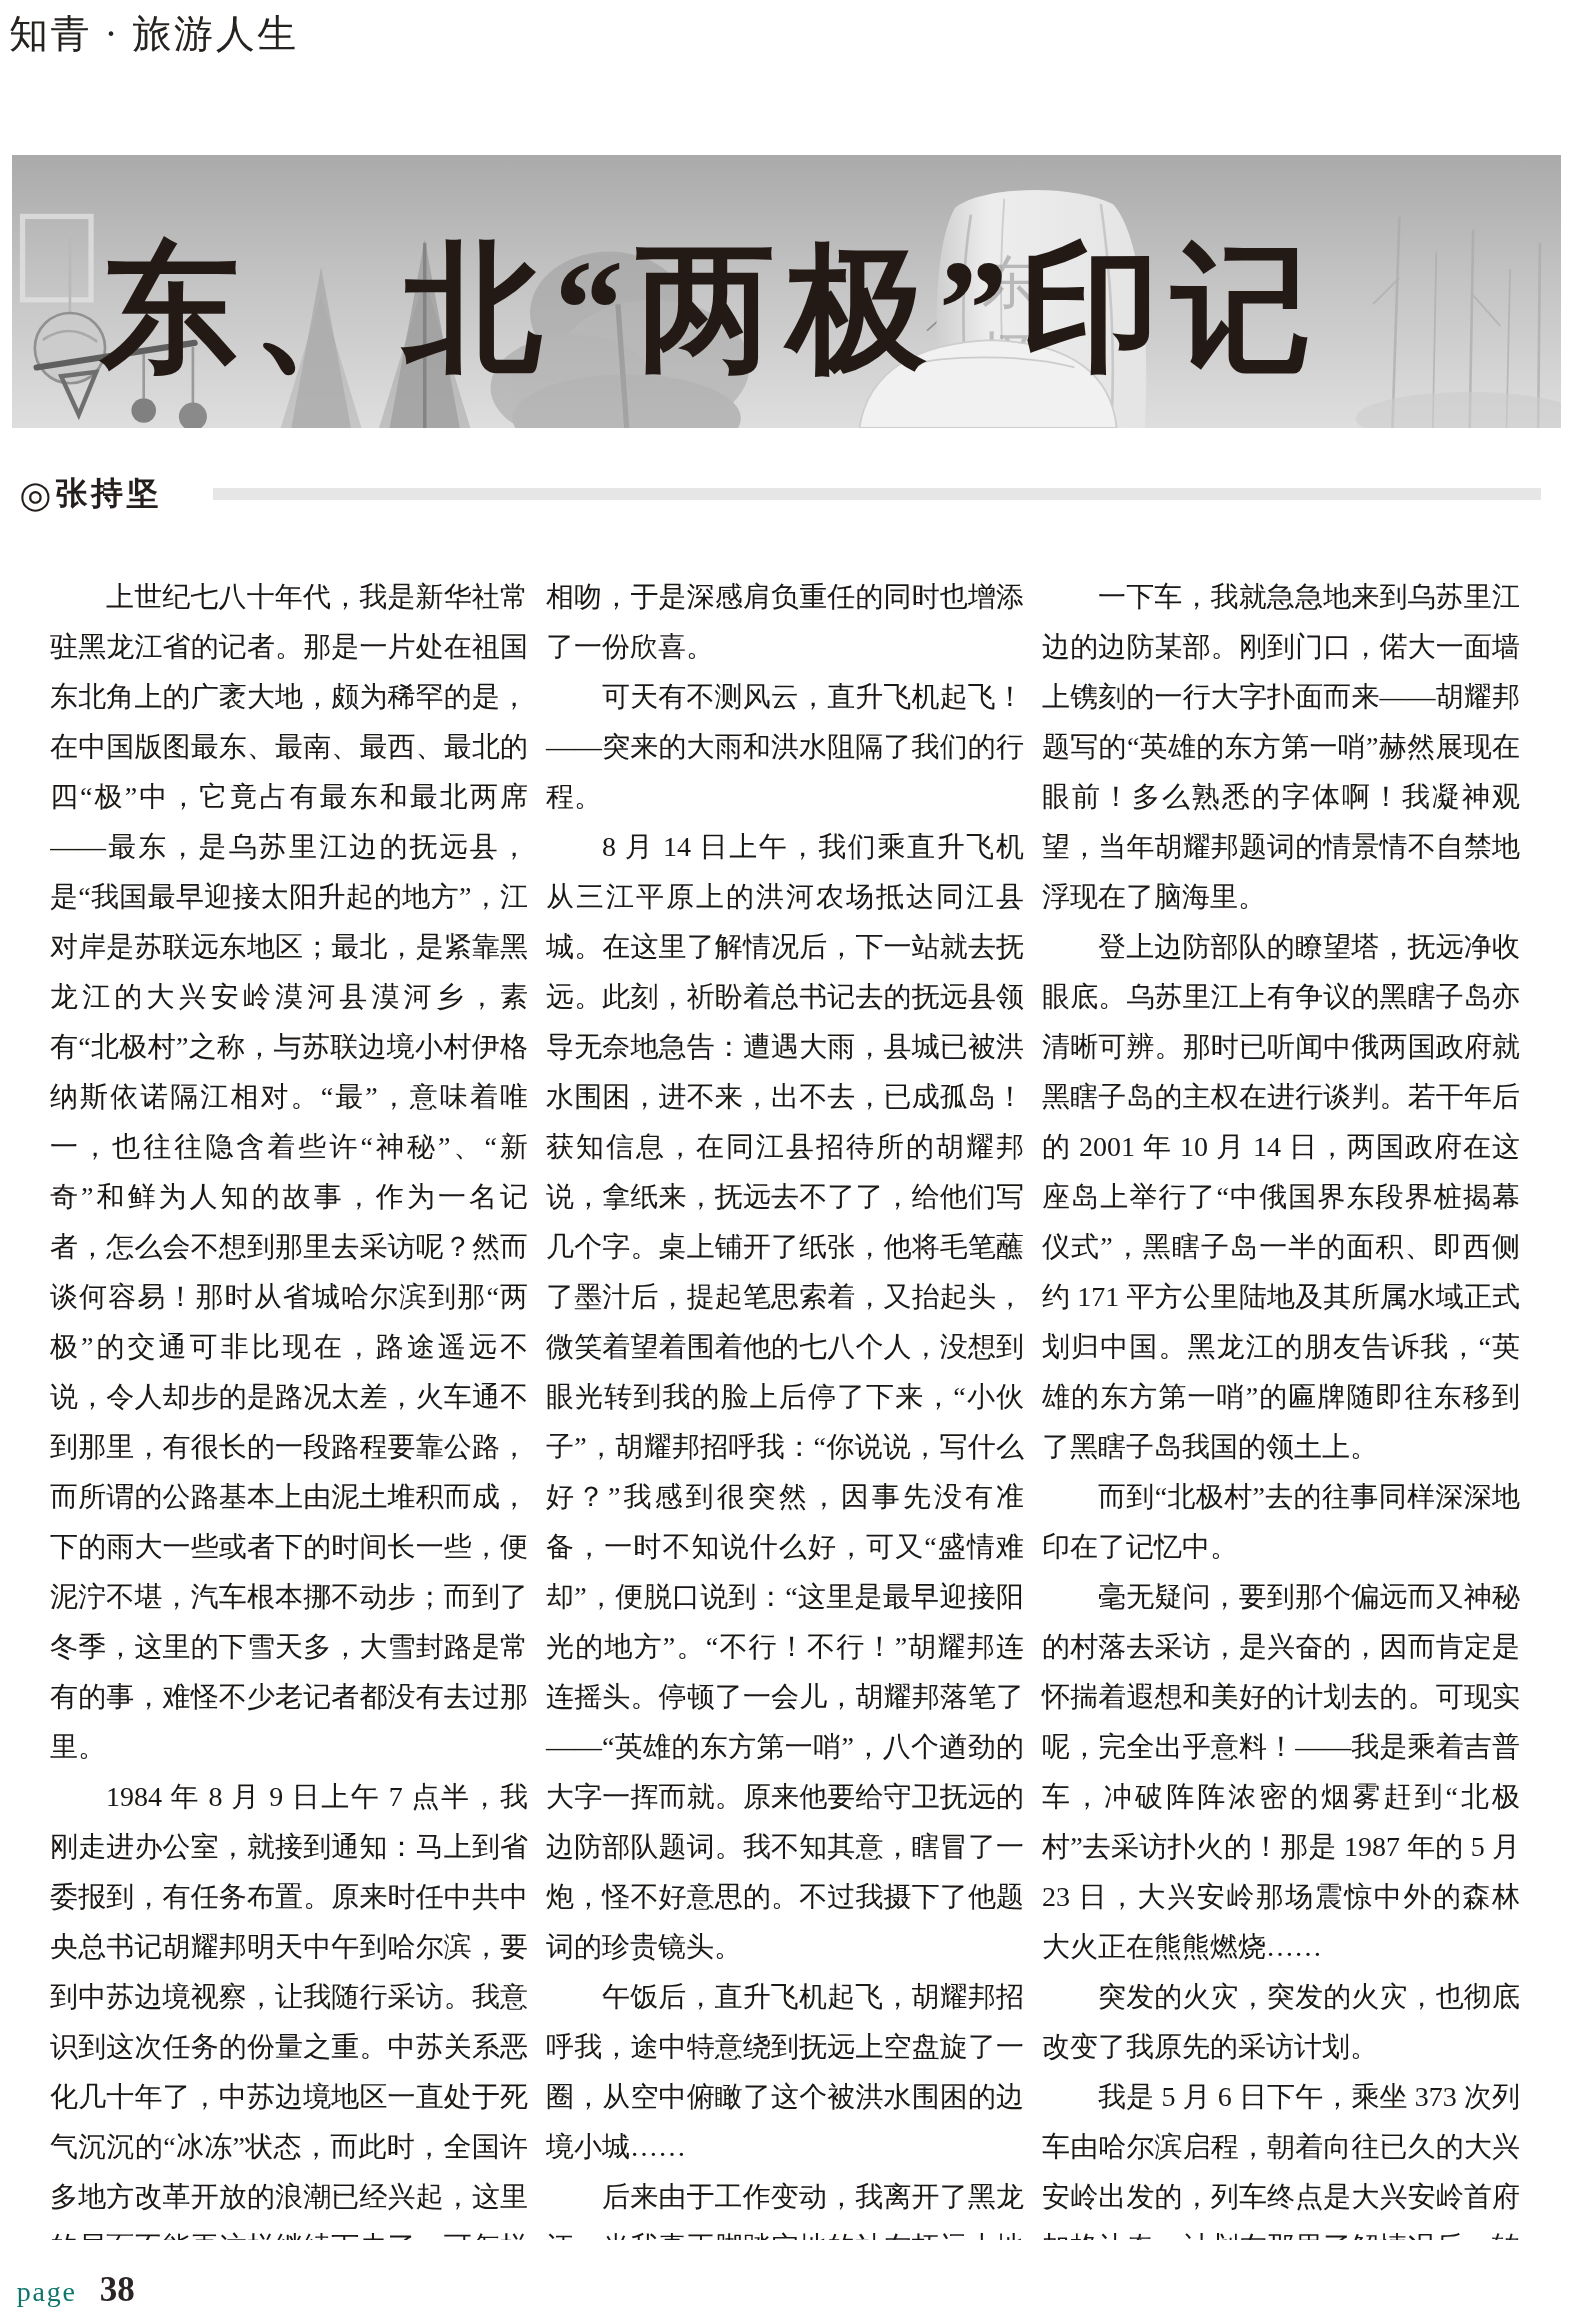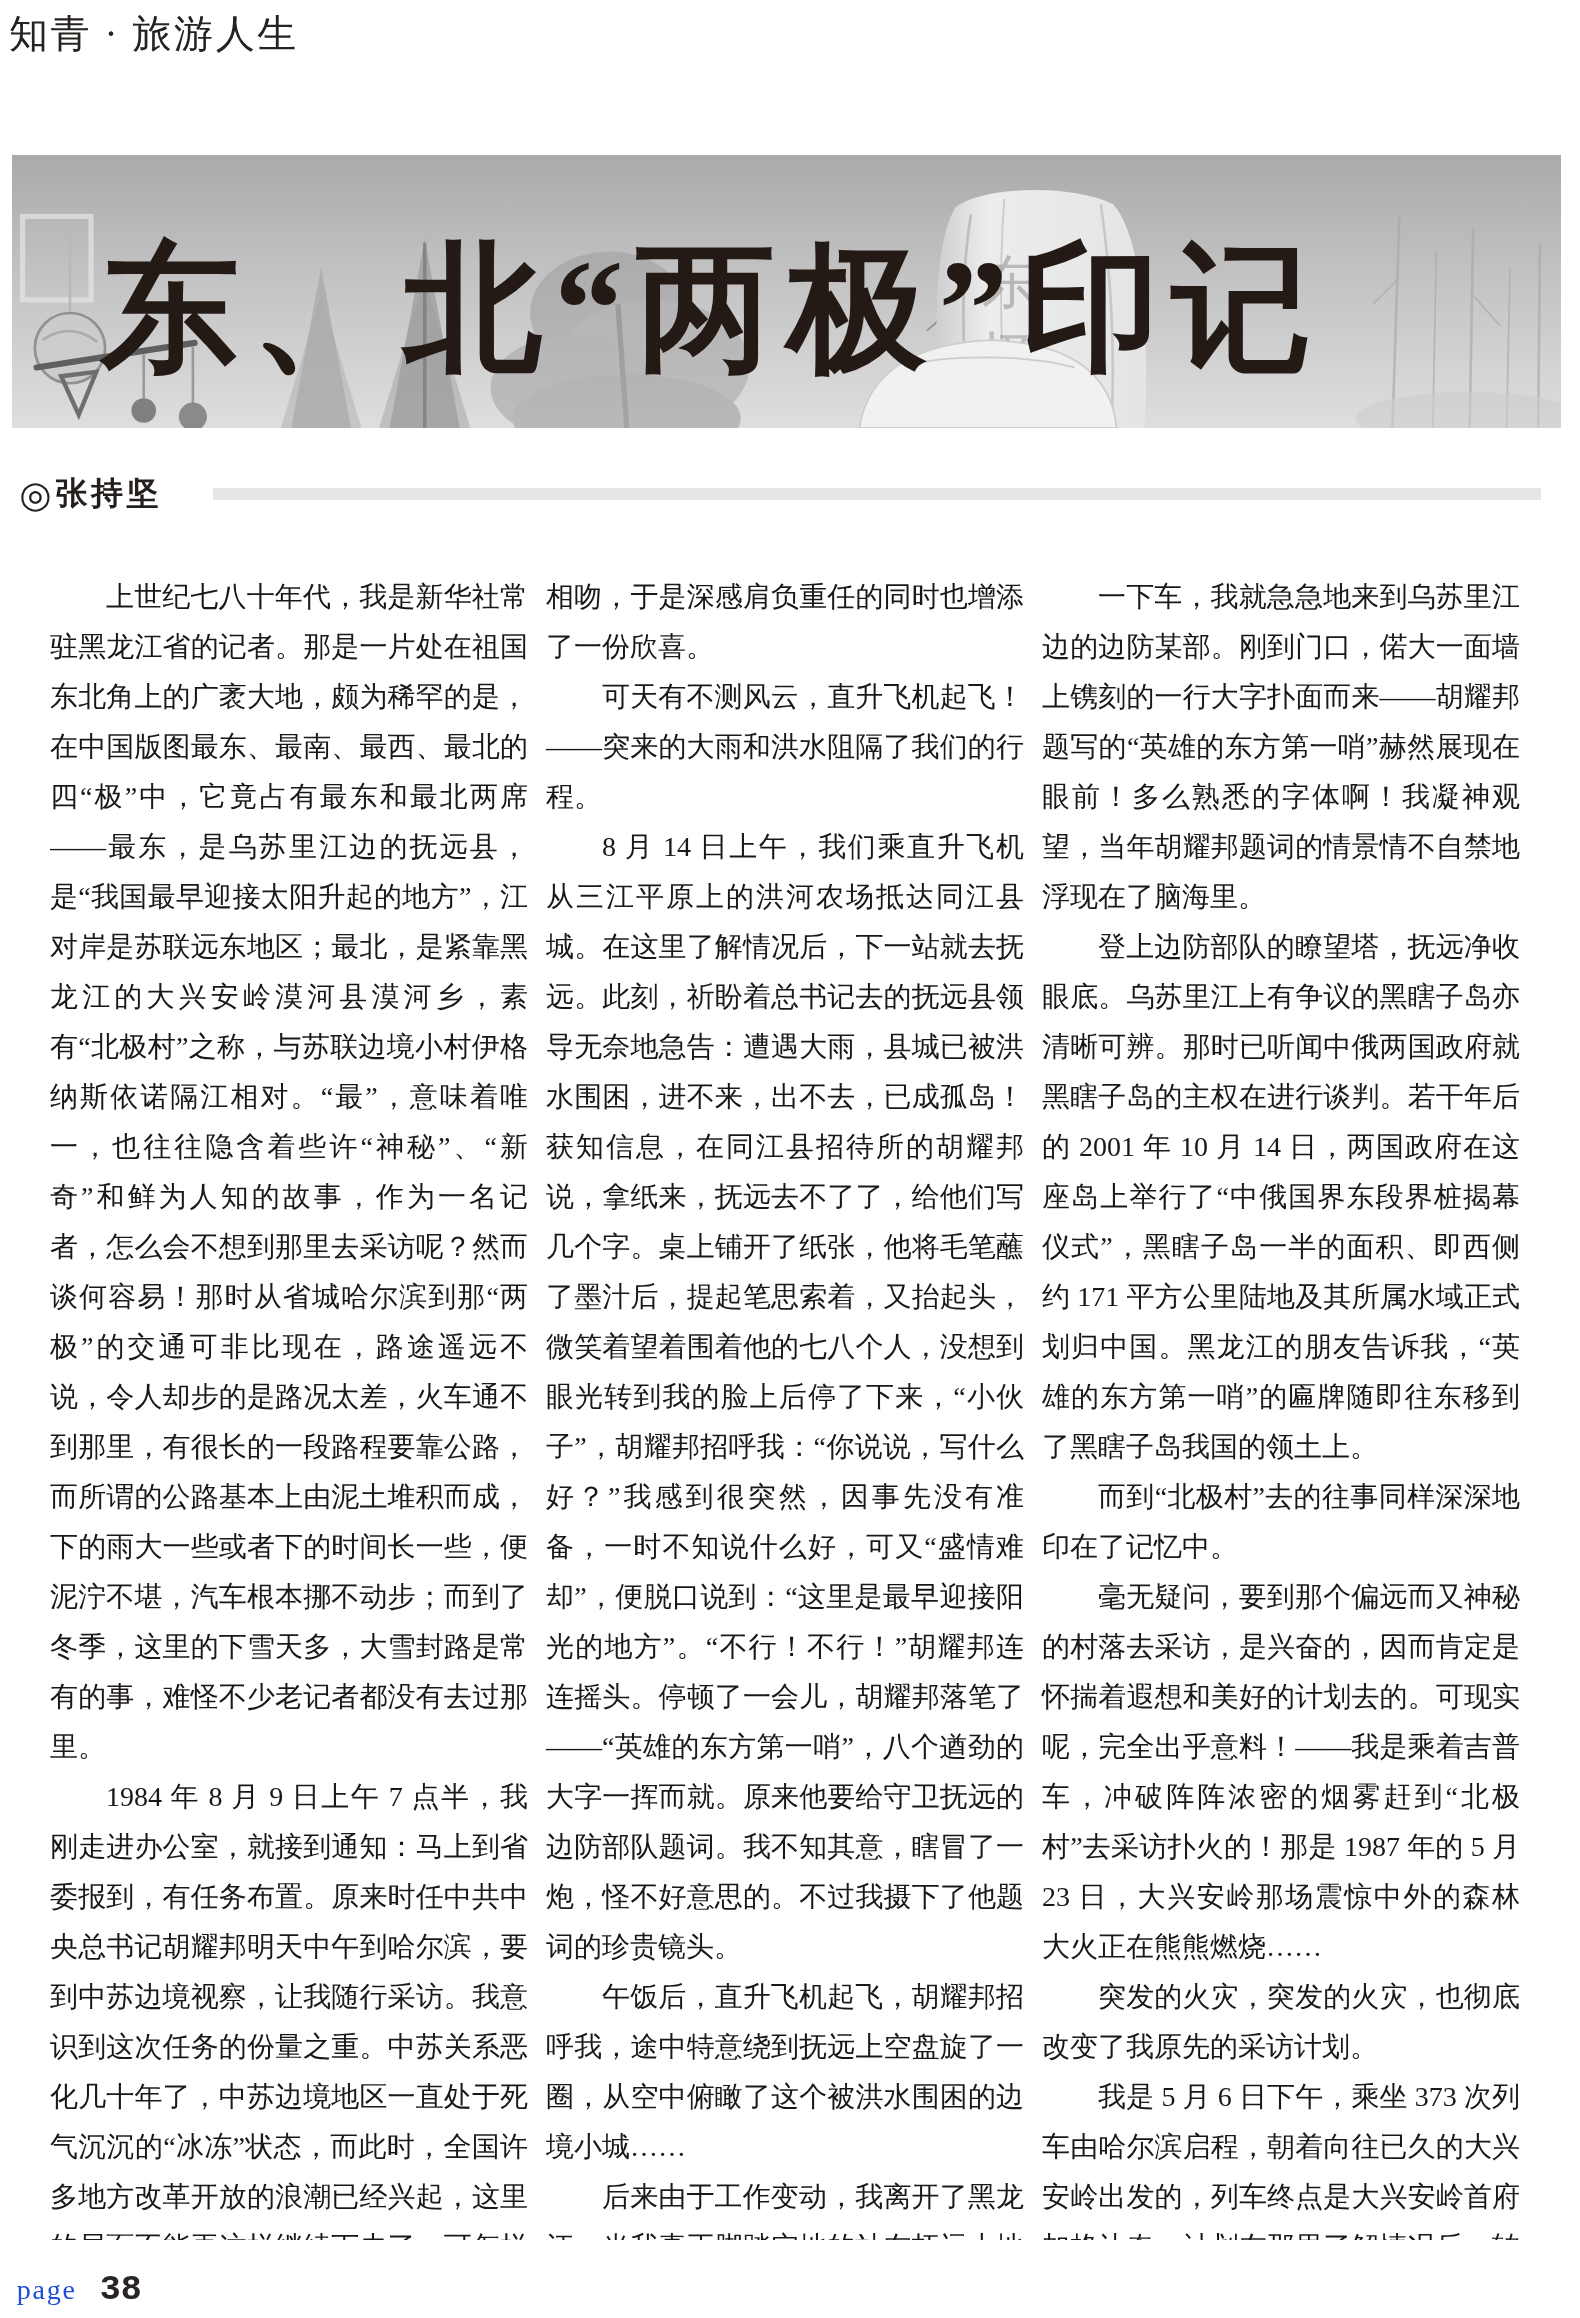--- a/index.html
+++ b/index.html
@@ -46,22 +46,22 @@
     font-size:28px;line-height:50px;
     text-align:justify;text-justify:inter-ideograph;
     color:#1a1715;word-break:break-all;
   }
   .col p{margin:0;padding:0;}
   .col p.indent{text-indent:2em;}
   .footer{
     position:absolute;left:16.7px;top:2270px;
     display:flex;align-items:baseline;gap:23px;
   }
-  .footer .label{font-size:28px;color:#1d4ed8;letter-spacing:1.8px;font-family:"Liberation Serif","DejaVu Serif",serif;}
-  .footer .number{font-size:35px;font-weight:bold;color:#2a2424;font-family:Liberation Mono, monospace;}
+  .footer .label{font-size:28px;color:#0f766e;letter-spacing:1.8px;font-family:"Liberation Serif","DejaVu Serif",serif;}
+  .footer .number{font-size:35px;font-weight:bold;color:#2a2424;font-family:Liberation Serif, serif;}
 </style>
 </head>
 <body>
 
 <div class="page">
 
   <div class="header">知青 · 旅游人生</div>
 
   <div class="banner">
     <svg viewBox="0 0 1764 311" preserveAspectRatio="none">

